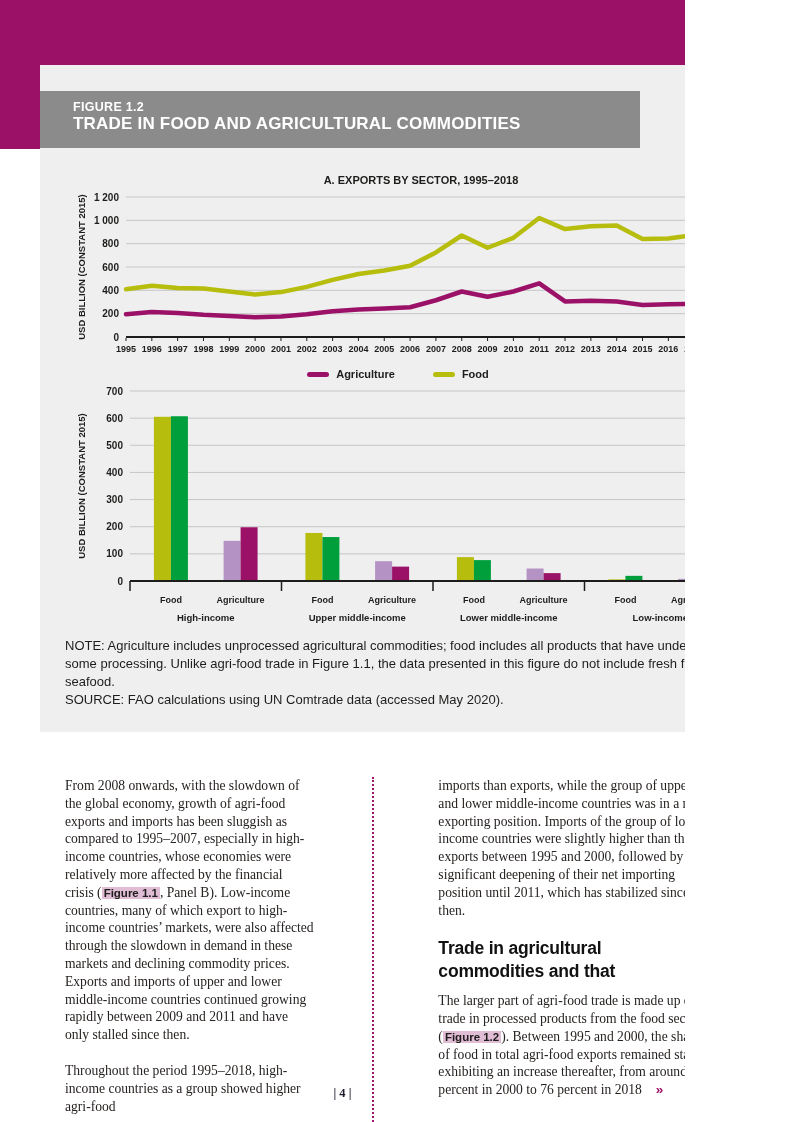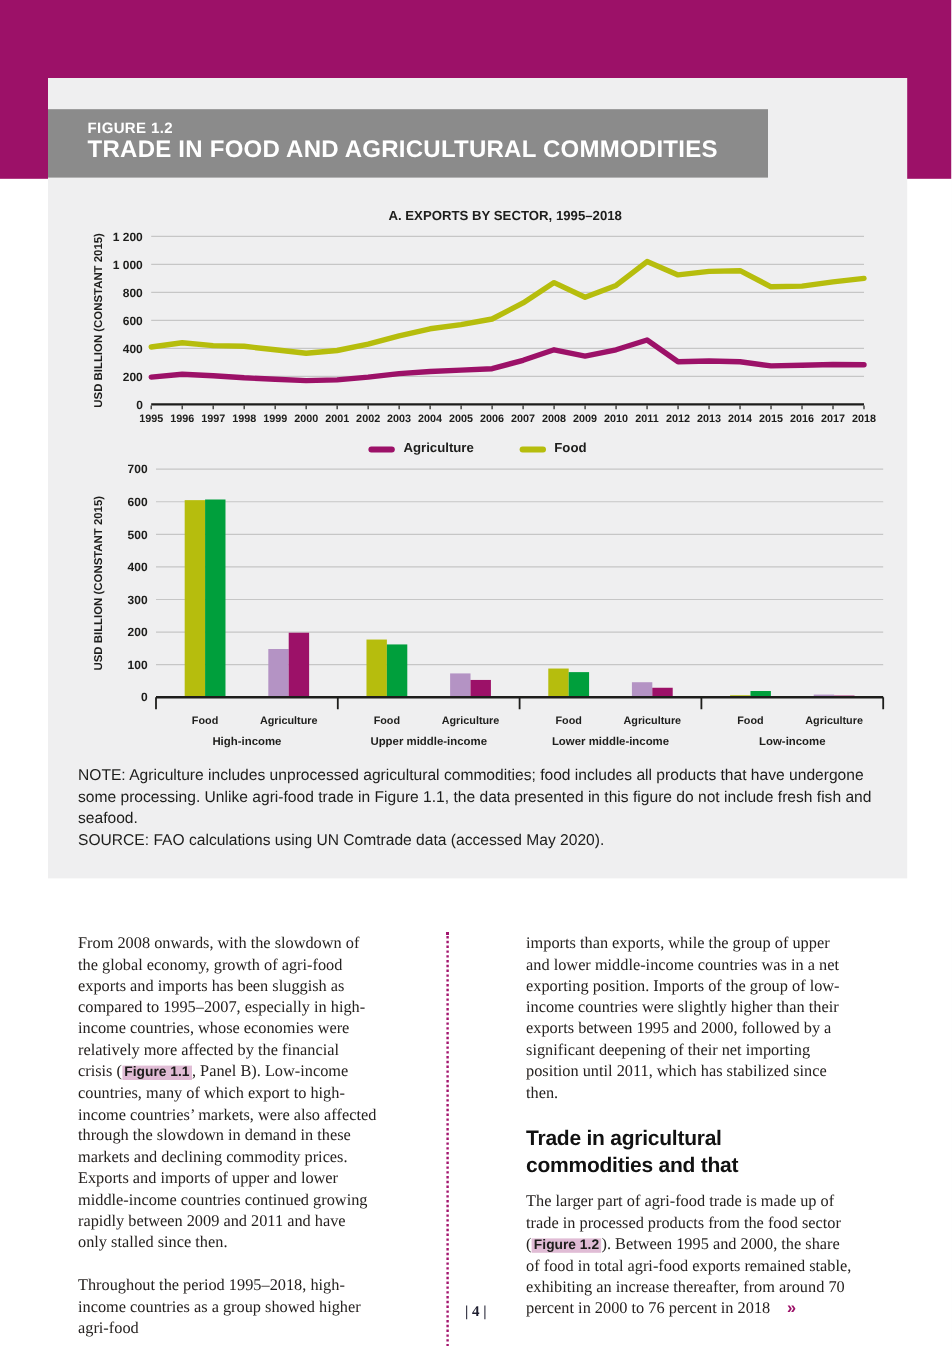--- a/index.html
+++ b/index.html
@@ -1,23 +1,23 @@
 <!DOCTYPE html>
 <html><head>
 <meta charset="utf-8">
 <style>
   html,body{margin:0;padding:0;background:#fff;}
-  .page{position:relative;width:793px;height:1122px;background:#fff;overflow:hidden;font-family:"Liberation Sans",sans-serif;}
+  .page{position:relative;width:685px;height:1122px;background:#fff;overflow:hidden;font-family:"Liberation Sans",sans-serif;}
   .band-top{position:absolute;left:0;top:0;width:793px;height:65px;background:#9c1168;}
   .band-left{position:absolute;left:0;top:65px;width:40px;height:84px;background:#9c1168;}
   .band-right{position:absolute;right:0;top:65px;width:40px;height:84px;background:#9c1168;}
   .figure-box{position:absolute;left:40px;top:65px;width:716px;height:667px;background:#efeff0;}
   .fig-header{margin-top:26px;width:600px;height:57px;background:#8b8b8b;color:#fff;box-sizing:border-box;padding:9px 0 0 33px;}
   .fig-label{font-size:12.5px;font-weight:700;letter-spacing:.3px;}
-  .fig-title{font-size:20px;font-weight:700;letter-spacing:.2px;}
+  .fig-title{font-size:17px;font-weight:700;letter-spacing:.2px;}
   .chart-title{text-align:center;font-weight:700;font-size:11px;color:#1d1d1b;height:13px;padding-left:46px;}
   .ct-a{margin-top:26px;}
   .ct-b{margin-top:16px;}
   .chart-svg{display:block;margin-left:30px;margin-top:2px;}
   svg text{fill:#1d1d1b;}
   .tick{font:700 10px "Liberation Sans",sans-serif;}
   .xtick{font:700 9px "Liberation Sans",sans-serif;}
   .ylab{font:700 9.5px "Liberation Sans",sans-serif;}
   .glab{font:700 9.5px "Liberation Sans",sans-serif;}
   .legend-row{display:flex;justify-content:center;align-items:center;gap:38px;height:14px;font-size:11px;font-weight:700;color:#1d1d1b;}

